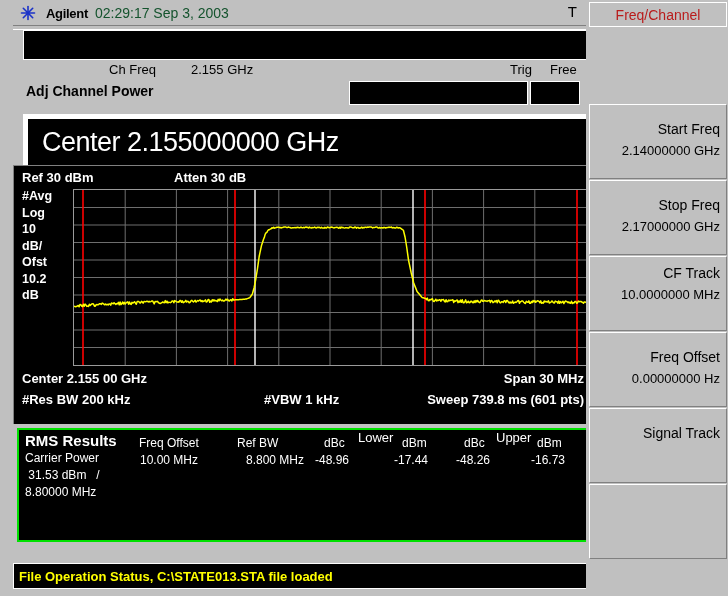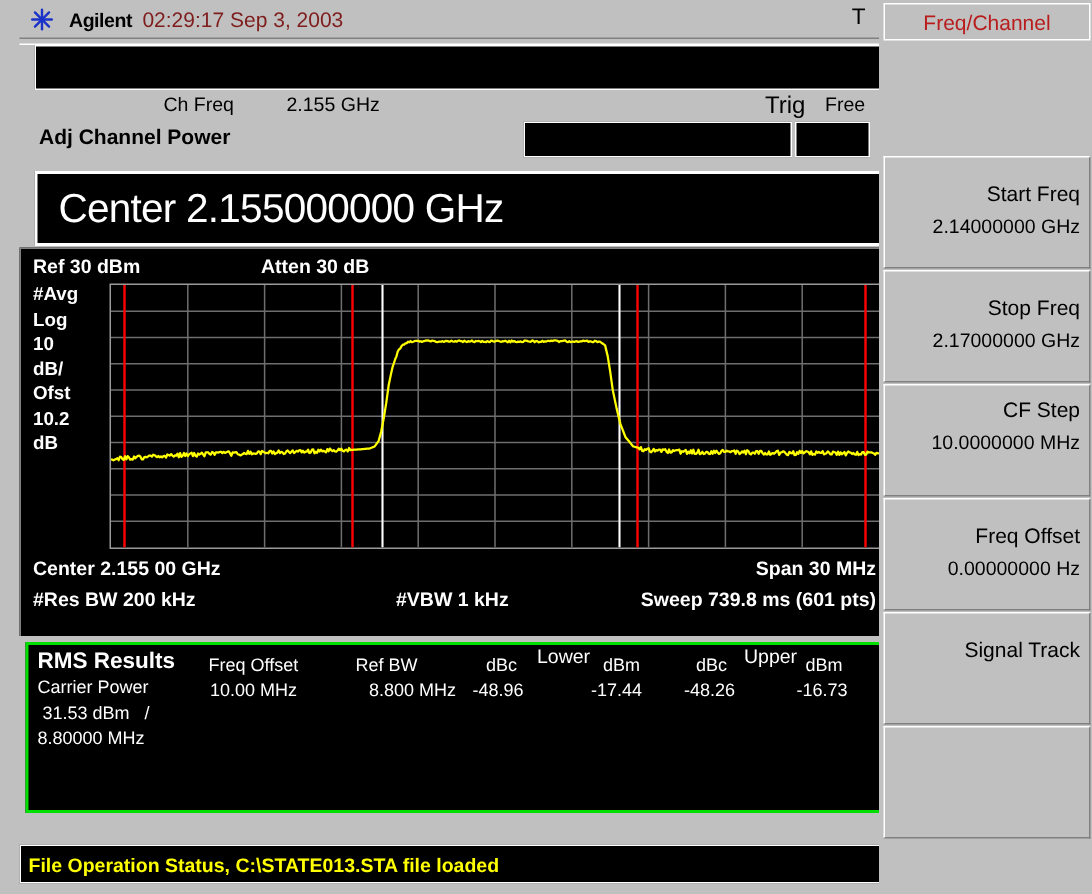--- a/index.html
+++ b/index.html
@@ -10,42 +10,42 @@
   
   .left-pane{position:absolute;left:0;top:0;width:586px;height:562px;margin-left:10px;}
   .right-pane{position:absolute;left:586px;top:0;width:142px;height:596px;background:#c0c0c0;}
 
   
   .titlebar{position:absolute;left:3px;top:2px;width:578px;height:22px;
             background:#c0c0c0;display:flex;align-items:center;}
   .logo{width:16px;height:16px;margin-left:7px;position:relative;flex:none;}
   .logo svg{display:block;}
   .brand{font-weight:bold;font-size:13px;color:#000;margin-left:10px;letter-spacing:-0.3px;}
-  .clock{font-size:14px;color:#7f1d1d;margin-left:7px;white-space:nowrap;}
+  .clock{font-size:14px;color:#14532d;margin-left:7px;white-space:nowrap;}
   .trig-letter{position:absolute;right:14px;top:1px;font-size:15px;color:#000;}
 
   .hr-groove{position:absolute;left:3px;top:25px;width:578px;height:3px;
              border-top:1px solid #808080;border-bottom:1px solid #ffffff;background:#c0c0c0;}
 
   
   .meas-head{position:absolute;left:13px;top:30px;width:568px;height:28px;
              background:#000;border:1px solid #ffffff;}
 
   .infobar{position:absolute;left:13px;top:60px;width:568px;height:52px;background:#c0c0c0;}
   .chfreq-label{position:absolute;left:86px;top:2px;font-size:13px;color:#000;}
   .chfreq-val{position:absolute;left:168px;top:2px;font-size:13px;color:#000;}
-  .trig-label{position:absolute;left:487px;top:2px;font-size:16px;color:#000;}
+  .trig-label{position:absolute;left:487px;top:2px;font-size:13px;color:#000;}
   .free-label{position:absolute;left:527px;top:2px;font-size:13px;color:#000;}
   .meas-name{position:absolute;left:3px;top:23px;font-size:14px;font-weight:bold;color:#000;}
   .blackbox1{position:absolute;left:326px;top:21px;width:177px;height:22px;background:#000;border:1px solid #fff;}
   .blackbox2{position:absolute;left:507px;top:21px;width:48px;height:22px;background:#000;border:1px solid #fff;}
 
   
   .active-fn{position:absolute;left:13px;top:114px;width:566px;height:46px;
-             background:#000;border:2px solid #ffffff;display:flex;align-items:center;}
+             background:#000;border:5px solid #ffffff;display:flex;align-items:center;}
   .active-fn span{color:#fff;font-size:27px;margin-left:14px;letter-spacing:-0.5px;}
 
   
   .graph-panel{position:absolute;left:3px;top:165px;width:578px;height:258px;background:#000;
                border-left:1px solid #808080;border-top:1px solid #808080;}
   .annot{position:absolute;color:#fff;font-weight:bold;font-size:13px;white-space:nowrap;}
   .ref-annot{left:8px;top:4px;}
   .atten-annot{left:160px;top:4px;}
 
   .ylabels{position:absolute;left:8px;top:22px;width:48px;color:#fff;font-weight:bold;font-size:12.5px;line-height:16.5px;}
@@ -228,21 +228,21 @@
       <span class="sk-l1" style="top:16px;">Start Freq</span>
       <span class="sk-l2" style="top:38px;">2.14000000 GHz</span>
     </div>
 
     <div class="sk" style="top:180px;height:73px;">
       <span class="sk-l1" style="top:16px;">Stop Freq</span>
       <span class="sk-l2" style="top:38px;">2.17000000 GHz</span>
     </div>
 
     <div class="sk" style="top:256px;height:73px;">
-      <span class="sk-l1" style="top:8px;">CF Step</span>
+      <span class="sk-l1" style="top:8px;">CF Track</span>
       <span class="sk-l2" style="top:30px;">10.0000000 MHz</span>
       <span class="sk-tog">
         <span class="on">Auto</span>
         <span class="off"><u>Man</u></span>
       </span>
     </div>
 
     <div class="sk" style="top:332px;height:73px;">
       <span class="sk-l1" style="top:16px;">Freq Offset</span>
       <span class="sk-l2" style="top:38px;">0.00000000  Hz</span>

